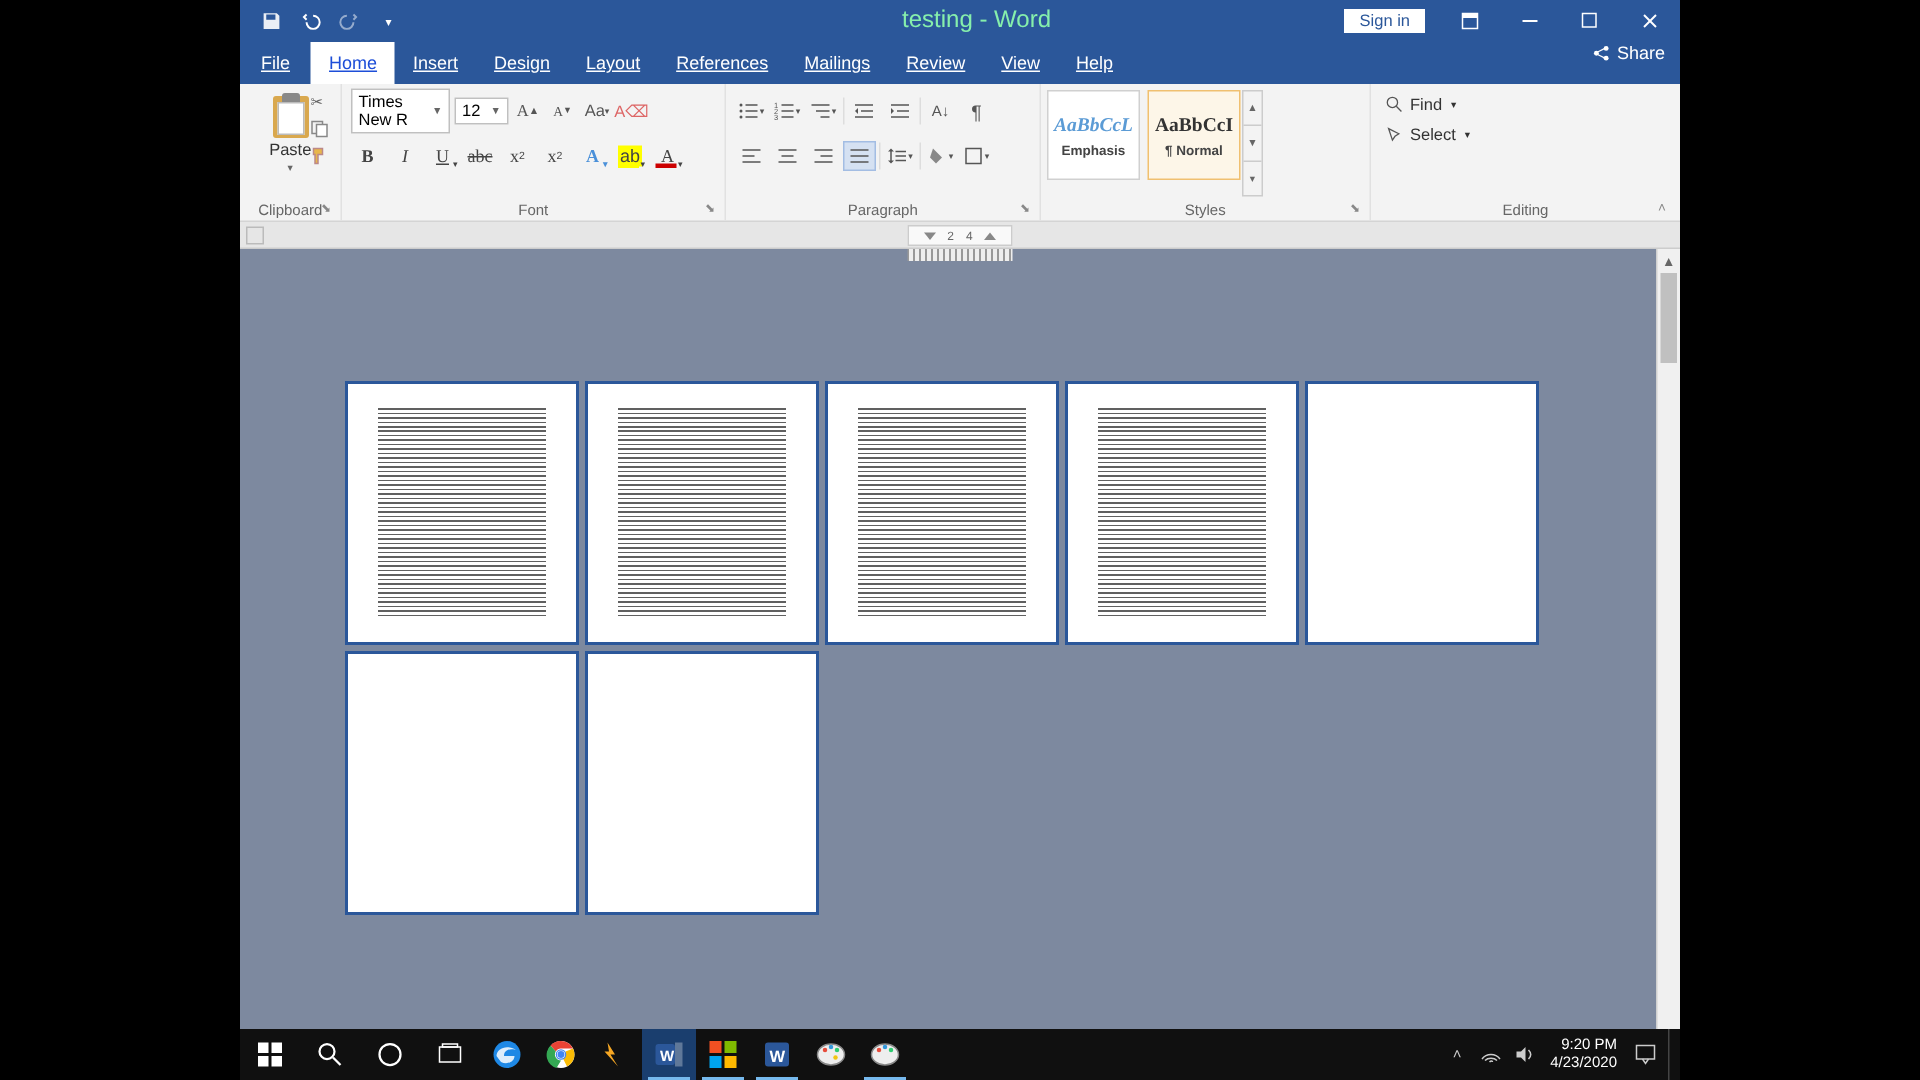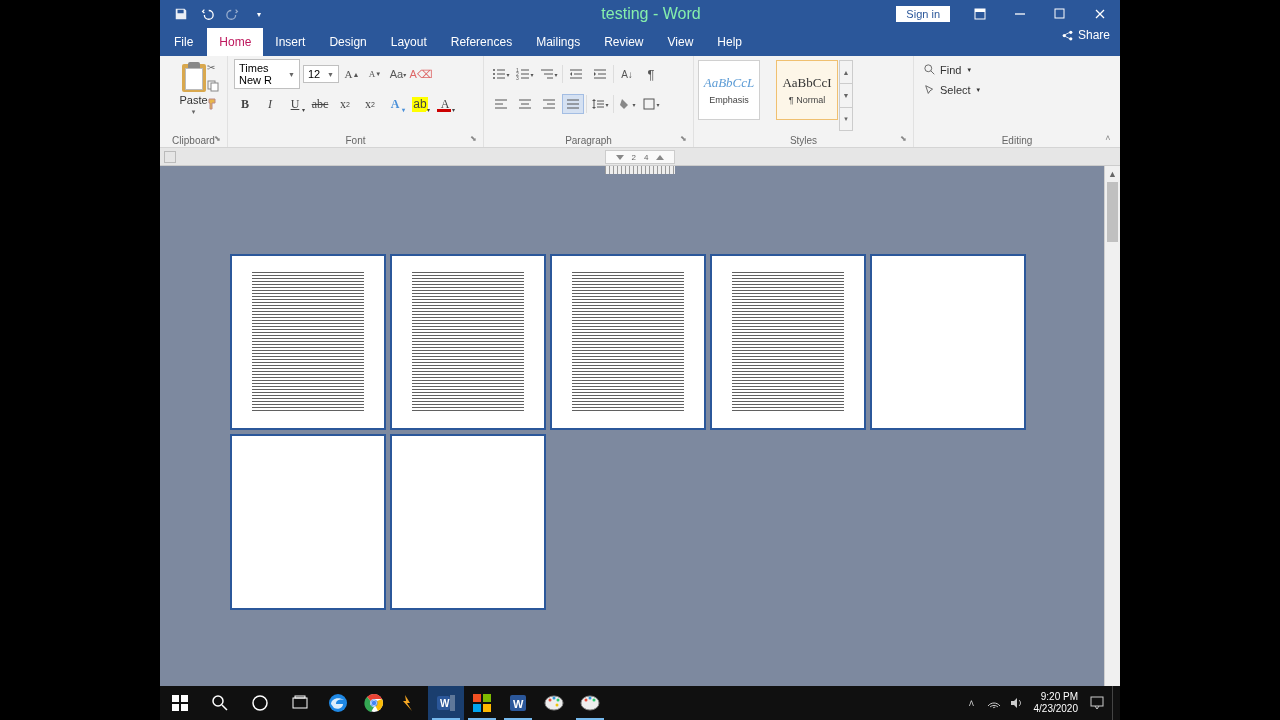--- a/index.html
+++ b/index.html
@@ -12,22 +12,22 @@
 .qa-btn { width: 22px; height: 22px; display: flex; align-items: center; justify-content: center; color: #fff; font-size: 12px; }
 .qa-btn svg { width: 14px; height: 14px; }
 .title-text { position: absolute; left: 50%; transform: translateX(-50%); color: #86efac; font-size: 16px; margin-left: 11px; }
 .title-right { position: absolute; right: 0; display: flex; align-items: center; }
 .signin-btn { background: #fff; color: #2b579a; font-size: 11px; padding: 2px 10px; margin-right: 10px; border: none; }
 .win-btn { width: 40px; height: 28px; display: flex; align-items: center; justify-content: center; color: #fff; }
 .win-btn svg { width: 12px; height: 12px; }
 
 
 .menu-bar { height: 28px; background: #2b579a; display: flex; align-items: stretch; }
-.menu-item { color: #fff; font-size: 12px; padding: 0 12px; display: flex; align-items: center; }
-.menu-item.active { background: #fff; color: #be185d; text-align: center; }
+.menu-item { color: #fff; font-size: 12px; padding: 0 12px; display: flex; align-items: center; text-decoration: underline; }
+.menu-item.active { background: #fff; color: #1d4ed8; text-align: center; }
 .file-item { padding: 0 14px; }
 .tellme { display: flex; align-items: center; color: #fff; font-size: 12px; margin-left: 20px; gap: 8px; }
 .share-btn { position: absolute; right: 10px; color: #fff; font-size: 12px; display: flex; align-items: center; gap: 4px; }
 
 
 .ribbon { height: 92px; background: #f3f3f3; border-bottom: 1px solid #d4d4d4; display: flex; position: relative; }
 .ribbon-group { border-right: 1px solid #e1e1e1; display: flex; flex-direction: column; position: relative; padding: 4px 6px 16px 6px; }
 .group-label { position: absolute; bottom: 1px; left: 0; right: 0; text-align: center; font-size: 10px; color: #666; }
 .group-launcher { position: absolute; bottom: 3px; right: 3px; width: 10px; height: 10px; font-size: 8px; color: #888; }
 
@@ -60,21 +60,21 @@
 
 
 .para-group { width: 210px; }
 .para-row { display: flex; gap: 2px; align-items: center; height: 24px; }
 .icon-btn { width: 22px; height: 20px; display: flex; align-items: center; justify-content: center; color: #555; }
 .icon-btn svg { width: 14px; height: 14px; }
 .icon-btn.active { background: #d5e1f2; border: 1px solid #a3bde3; }
 
 
 .styles-group { width: 220px; display: flex; flex-direction: row; padding: 4px 2px 16px 4px; }
-.style-gallery { display: flex; gap: 16px; }
+.style-gallery { display: flex; gap: 5px; font-weight: bold; }
 .style-item { width: 62px; height: 60px; border: 1px solid #d0d0d0; background: #fff; display: flex; flex-direction: column; align-items: center; justify-content: center; gap: 4px; }
 .style-item.sel { border: 1px solid #f0c070; background: #fdf6e8; }
 .style-preview { font-size: 13px; font-family: "Times New Roman", serif; color: #333; }
 .style-preview.accent { font-style: italic; color: #5b9bd5; }
 .style-preview.heading { color: #5b9bd5; }
 .style-name { font-size: 9px; color: #444; }
 .gallery-more { width: 14px; display: flex; flex-direction: column; border: 1px solid #ccc; margin-left: 1px; }
 .gallery-more div { flex: 1; display: flex; align-items: center; justify-content: center; font-size: 7px; color: #666; border-bottom: 1px solid #ccc; }
 
 

